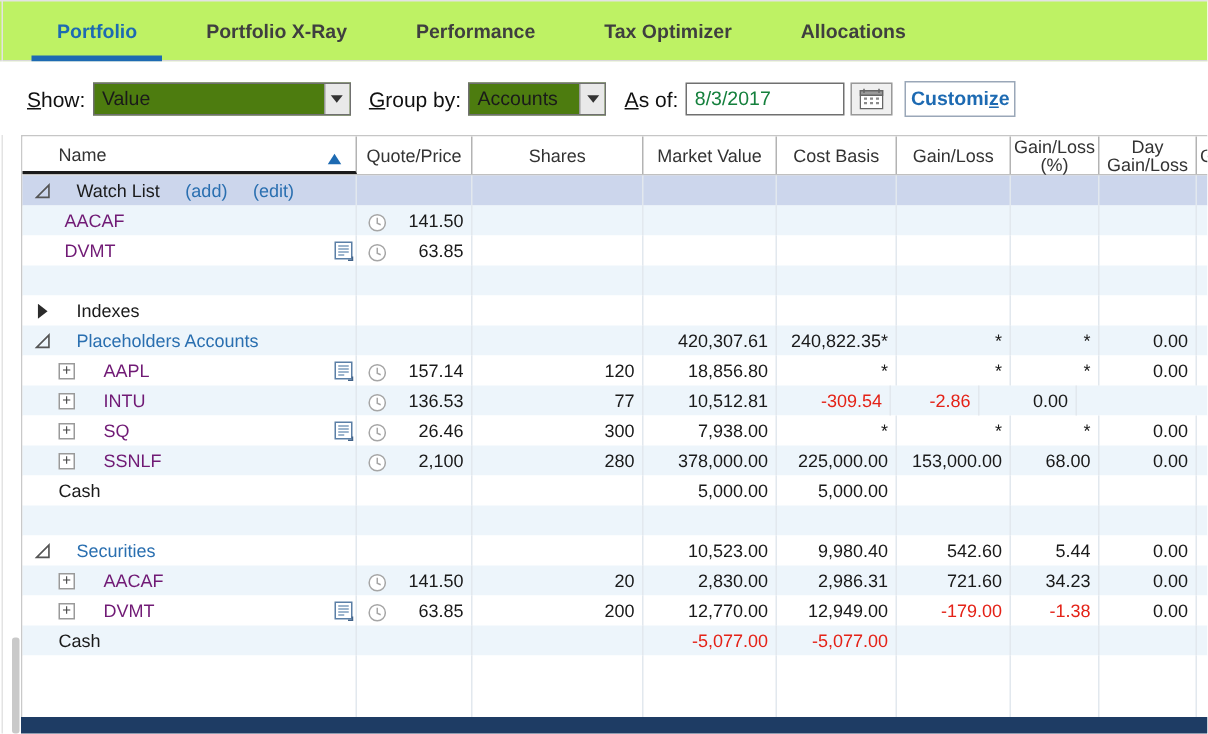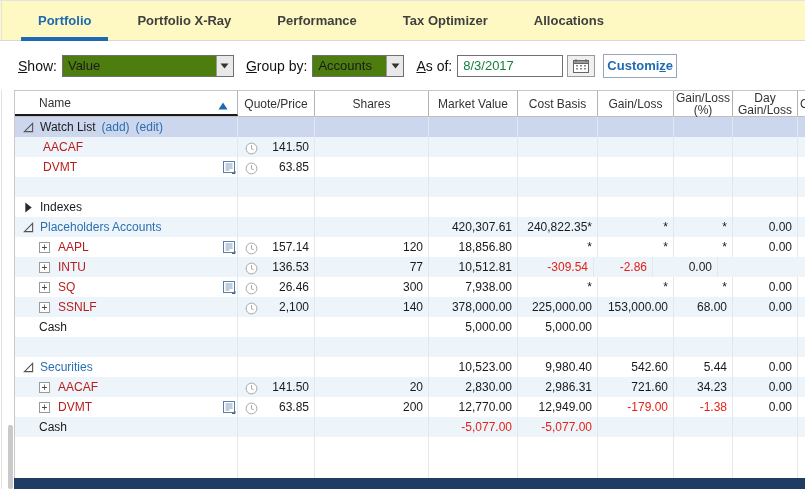--- a/index.html
+++ b/index.html
@@ -3,21 +3,21 @@
 <meta charset="utf-8">
 <style>
   * { margin:0; padding:0; box-sizing:border-box; }
   html,body { width:805px; height:489px; background:#fff; overflow:hidden;
     font-family:"Liberation Sans", sans-serif; color:#1a1a1a; }
   .frame-top{position:absolute;left:0;top:0;width:805px;height:1px;background:#e3e3e3;}
   .frame-left{position:absolute;left:1px;top:0;width:1px;height:489px;background:#e3e3e3;}
 
   
   .tabbar{height:41px;display:flex;align-items:center;padding-left:38px;
-    border-bottom:1px solid #d9d9d9;background:#fef9c3;}
+    border-bottom:1px solid #d9d9d9;background:#bef264;}
   .tab{font-size:13px;font-weight:700;color:#3f3f3f;margin-right:46px;cursor:pointer;
     height:41px;display:flex;align-items:center;position:relative;white-space:nowrap;}
   .tab.active{color:#1d6ab2;padding:0 17px;margin-left:-17px;margin-right:29px;}
   .tab.active::after{content:"";position:absolute;left:0;right:0;bottom:0;height:4px;background:#1d6ab2;}
 
   
   .toolbar{height:49px;display:flex;align-items:center;padding-left:18px;background:#fff;position:relative;}
   .tlabel{font-size:14px;color:#111;margin-right:5px;white-space:nowrap;}
   .combo{height:22px;border:1px solid #707070;background:#4d7c0f;display:flex;align-items:center;position:relative;cursor:pointer;}
   .combo .cval{font-size:13px;padding-left:5px;flex:1;white-space:nowrap;overflow:hidden;}
@@ -44,23 +44,23 @@
 
   .c0{width:223px;} .c1{width:77px;} .c2{width:114px;} .c3{width:89px;} .c4{width:80px;}
   .c5{width:76px;} .c6{width:59px;} .c7{width:65px;} .c8{flex:1;}
 
   .rows .row{display:flex;height:20px;background:#fff;}
   .rows .row:nth-child(even){background:#edf5fb;}
   .rows .row.selected{background:#ccd6ec;}
   .cell{font-size:12px;line-height:20px;border-right:1px solid #e2e8ee;position:relative;
     text-align:right;padding-right:5px;white-space:nowrap;overflow:hidden;}
   .cell.g{border-right:none;}
-  .cell.name{text-align:left;padding-right:0;display:flex;align-items:center;}
+  .cell.name{text-align:left;padding-right:0;display:flex;align-items:center;gap:11px;}
   .cell .neg{color:#e42217;}
-  .namelink{color:#b91c1c;cursor:pointer;}
+  .namelink{color:#701a75;cursor:pointer;}
   .namedark{color:#1a1a1a;}
   .grouplink{color:#2a6fb0;cursor:pointer;}
   .wlink{color:#2a6fb0;margin-left:6px;cursor:pointer;}
   .exp{width:11px;height:11px;margin:0 6px 0 8px;flex:none;display:flex;align-items:center;}
   .plusbox{width:11px;height:11px;border:1px solid #9a9a9a;background:#fff;margin:0 8px 0 24px;flex:none;
     font-size:10px;line-height:9px;text-align:center;color:#444;cursor:pointer;}
   .pad-child{padding-left:28px;}
   .pad-cash{padding-left:24px;}
   .reportic{position:absolute;right:1px;top:3px;cursor:pointer;}
   .clockic{position:absolute;left:7px;top:4px;}
@@ -317,21 +317,21 @@
       </div>
       <div class="row">
         <div class="cell name c0">
           <span class="plusbox">+</span>
           <span class="namelink">SSNLF</span>
         </div>
         <div class="cell c1 qcell"><span class="clockic"><svg width="13" height="13" viewBox="0 0 13 13">
               <circle cx="6.5" cy="6.5" r="5.4" fill="#fff" stroke="#a6a6a6"></circle>
               <path d="M6.5 3.2 L6.5 6.8 L8.8 7.8" fill="none" stroke="#a6a6a6" stroke-width="1"></path>
             </svg></span><span>2,100</span></div>
-        <div class="cell c2"><span>140</span></div>
+        <div class="cell c2"><span>280</span></div>
         <div class="cell c3"><span>378,000.00</span></div>
         <div class="cell c4"><span>225,000.00</span></div>
         <div class="cell c5"><span>153,000.00</span></div>
         <div class="cell c6"><span>68.00</span></div>
         <div class="cell c7"><span>0.00</span></div>
         <div class="cell g c8"></div>
       </div>
       <div class="row">
         <div class="cell name c0 pad-cash">
           <span class="namedark">Cash</span>

